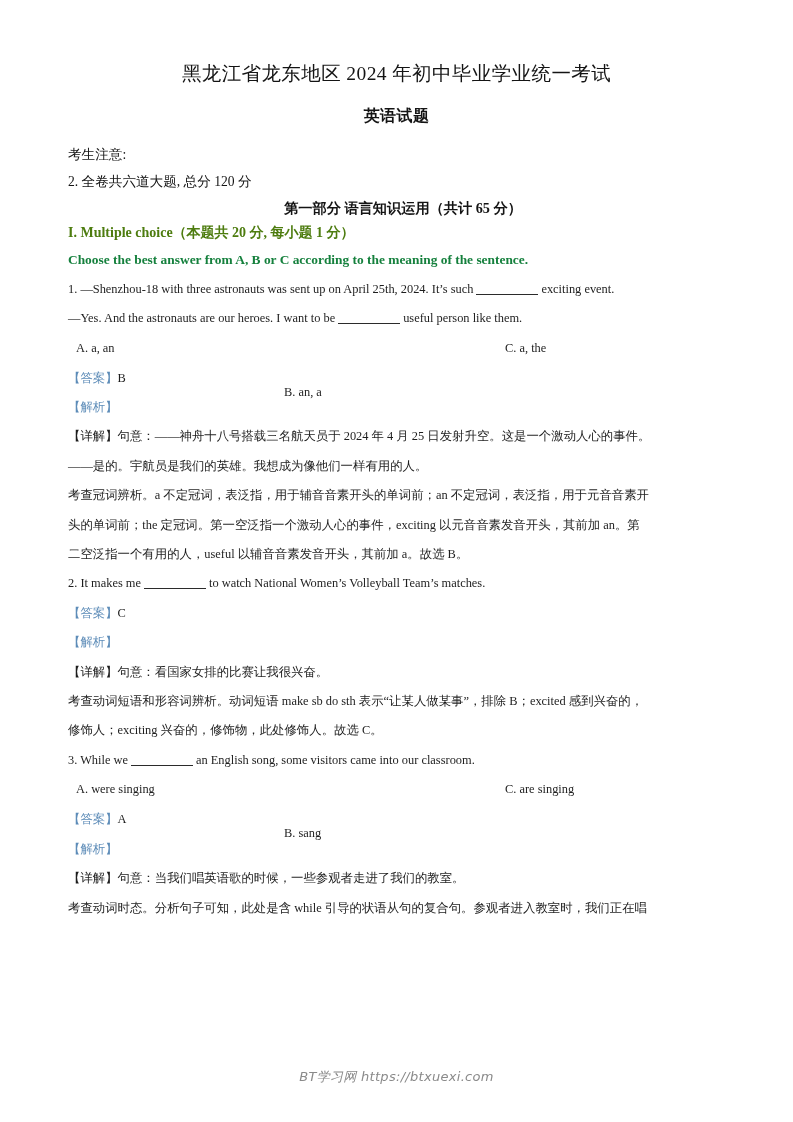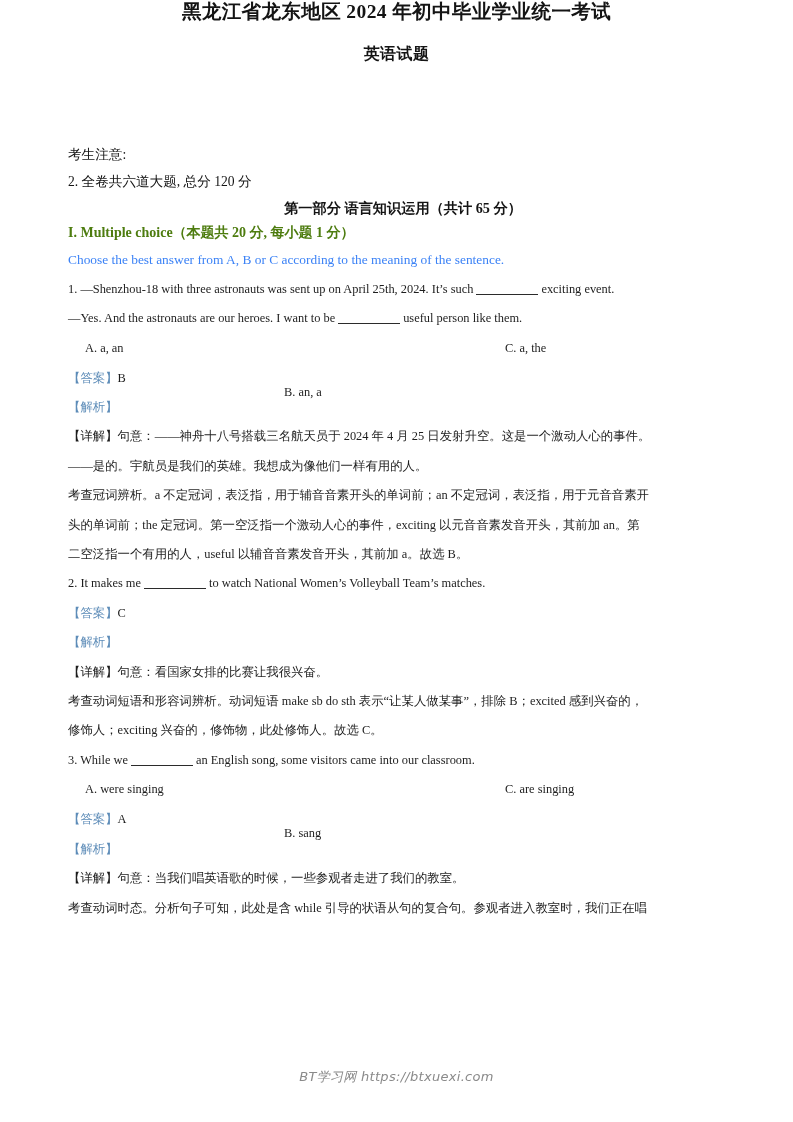--- a/index.html
+++ b/index.html
@@ -26,24 +26,25 @@
   .content {
     position: absolute;
     left: 68px;
     top: 0;
     width: 660px;
   }
 
   
   .doc-title {
     text-align: center;
-    font-weight: bold;
+    font-weight: normal;
     font-size: 19.5px;
     letter-spacing: 0.4px;
     margin: 0;
+    padding-top: 62px;
     line-height: 1.25;
     color: #141414;
   }
   .doc-subtitle {
     text-align: center;
     font-weight: bold;
     font-size: 16px;
     letter-spacing: 0.4px;
     margin: 0;
     padding-top: 20px;
@@ -72,25 +73,25 @@
     padding-left: 10px;
   }
   .section-heading {
     font-weight: bold;
     font-size: 14px;
     line-height: 1.0;
     margin-bottom: 13px;
     color: #4d7c0f;
   }
   .section-sub {
-    font-weight: normal;
+    font-weight: bold;
     font-size: 13.4px;
     line-height: 1.0;
     margin-bottom: 16px;
-    color: #3b82f6;
+    color: #15803d;
   }
 
   
   .q-line {
     font-size: 12.4px;
     line-height: 1.0;
     margin-bottom: 17px;
     color: #1d1d1d;
   }
   .blank {
@@ -108,21 +109,21 @@
     margin-bottom: 18px;
     font-size: 12.4px;
     line-height: 1.0;
     color: #1d1d1d;
   }
   .opt {
     position: absolute;
     top: 0;
     white-space: nowrap;
   }
-  .opt-a { left: 17px; text-align: right; }
+  .opt-a { left: 8px; text-align: right; }
   .opt-b { left: 216px; margin-top: 44px; }
   .opt-c { left: 437px; }
 
   .tag-line {
     font-size: 12.4px;
     line-height: 1.0;
     margin-bottom: 17px;
     color: #1d1d1d;
   }
   .tag {

